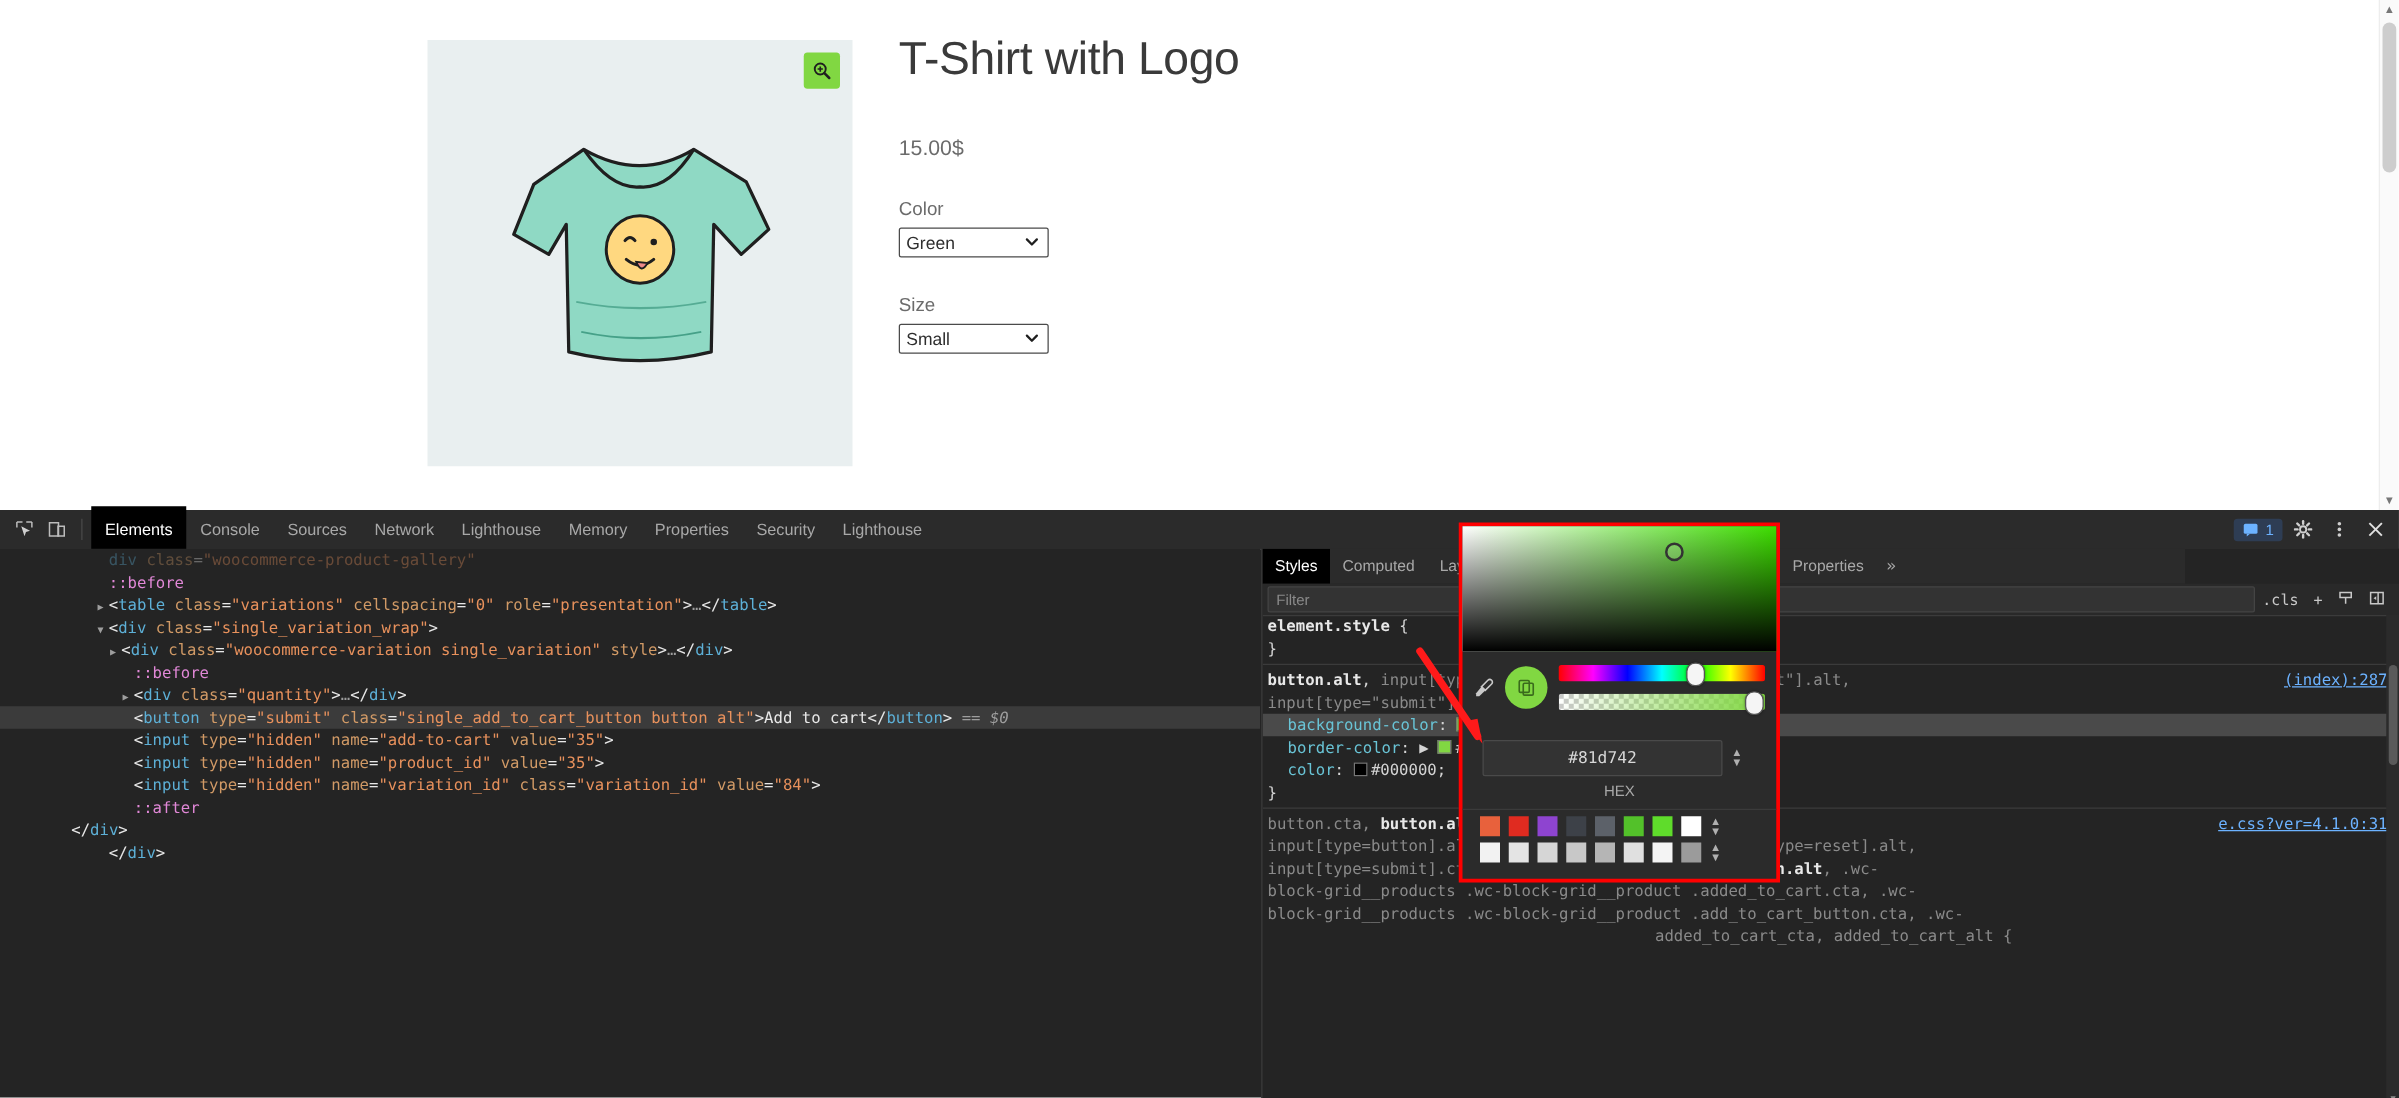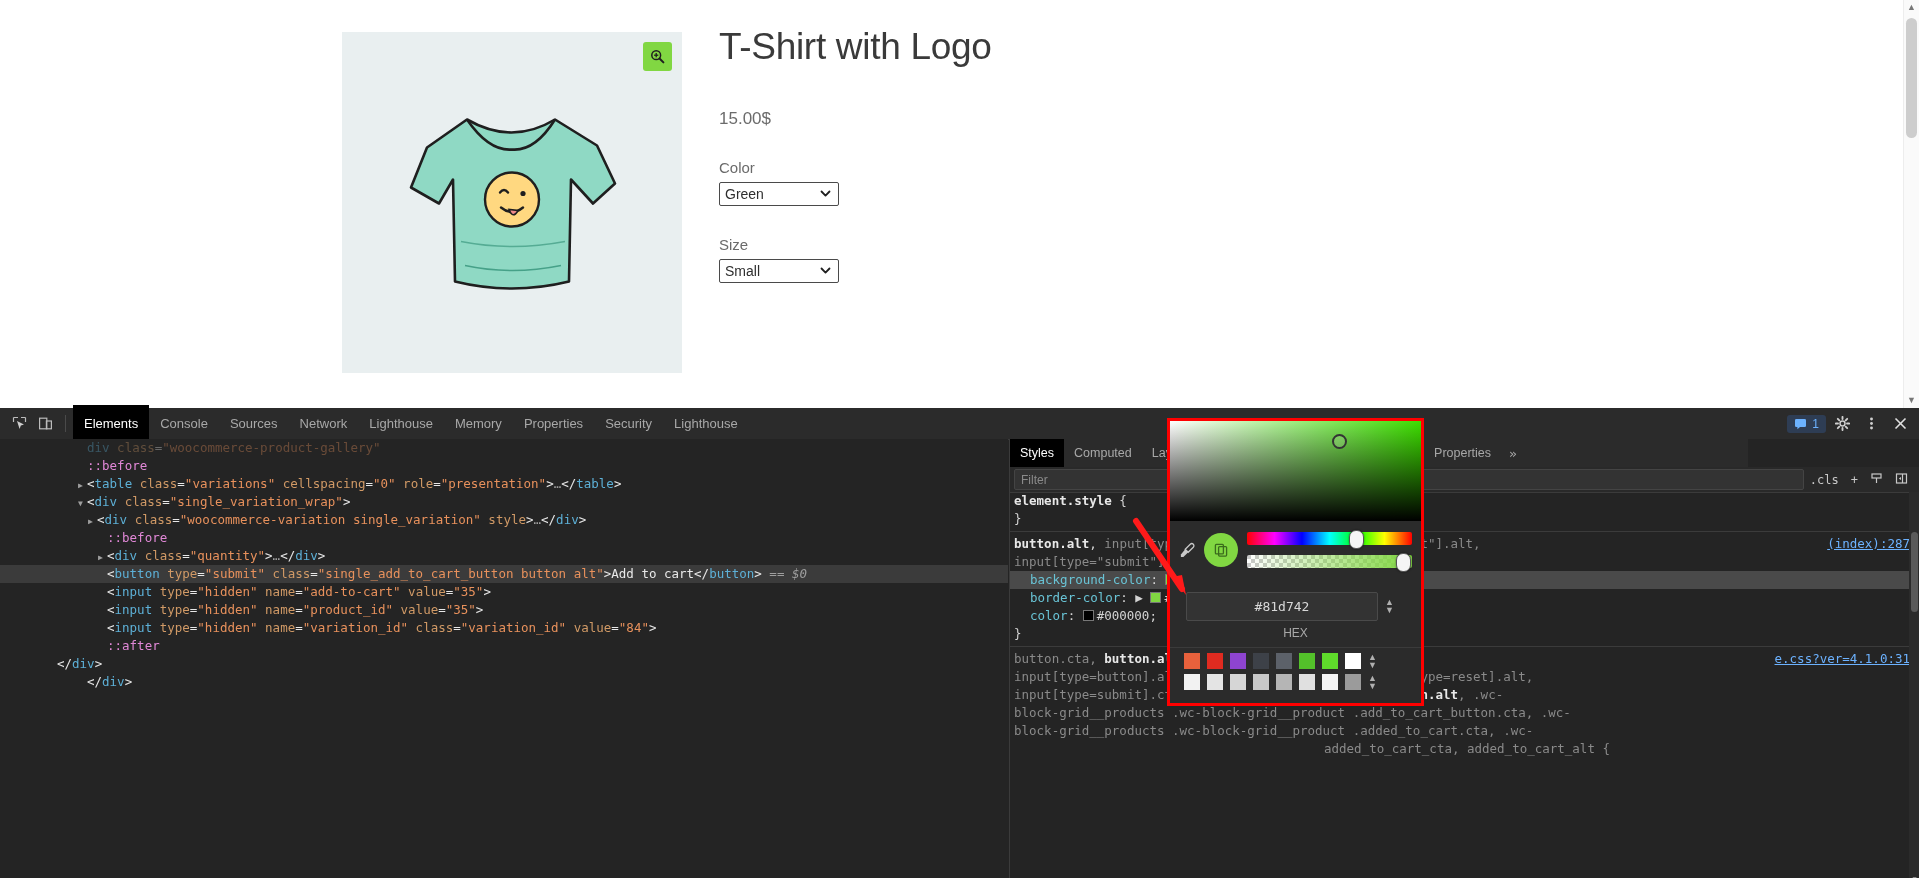--- a/index.html
+++ b/index.html
@@ -307,22 +307,22 @@
         <div class="css-row" style="padding-left: 4px;"><span class="src">(index):287</span><span class="sel-on">button.alt</span><span class="pval">, </span><span class="sel-off">input[type="button"].alt, input[type="reset"].alt,</span></div>
         <div class="css-row" style="padding-left: 4px;"><span class="sel-off">input[type="submit"].alt, </span><span class="sel-on">a.button.alt</span><span class="pval"> {</span></div>
         <div class="css-row hl" style="padding-left: 20px;"><span class="prop">background-color</span><span class="pval">: </span><span class="sw" style="background: rgb(129, 215, 66);"></span><span class="pval">#81d742;</span></div>
         <div class="css-row" style="padding-left: 20px;"><span class="prop">border-color</span><span class="pval">: ▶ </span><span class="sw" style="background: rgb(129, 215, 66);"></span><span class="pval">#81d742;</span></div>
         <div class="css-row" style="padding-left: 20px;"><span class="prop">color</span><span class="pval">: </span><span class="sw" style="background: rgb(0, 0, 0);"></span><span class="pval">#000000;</span></div>
         <div class="css-row" style="padding-left: 4px;"><span class="pval">}</span></div>
         <div class="rulesep"></div>
         <div class="css-row" style="padding-left: 4px;"><span class="src">e.css?ver=4.1.0:31</span><span class="sel-off">button.cta, </span><span class="sel-on">button.alt</span><span class="sel-off">, input[type=button].cta,</span></div>
         <div class="css-row" style="padding-left: 4px;"><span class="sel-off">input[type=button].alt, input[type=reset].cta, input[type=reset].alt,</span></div>
         <div class="css-row" style="padding-left: 4px;"><span class="sel-off">input[type=submit].cta, input[type=submit].alt, </span><span class="sel-on">.button.alt</span><span class="sel-off">, .wc-</span></div>
+        <div class="css-row" style="padding-left: 4px;"><span class="sel-off">block-grid__products .wc-block-grid__product .added_to_cart.cta, .wc-</span></div>
         <div class="css-row" style="padding-left: 4px;"><span class="sel-off">block-grid__products .wc-block-grid__product .add_to_cart_button.cta, .wc-</span></div>
-        <div class="css-row" style="padding-left: 4px;"><span class="sel-off">block-grid__products .wc-block-grid__product .added_to_cart.cta, .wc-</span></div>
         <div class="css-row" style="padding-left: 4px; text-align: center;"><span class="sel-off">  added_to_cart_cta, added_to_cart_alt {</span></div>
       </div>
     <div id="st-sbup">▲</div>
     <div id="st-scroll">
         <div id="st-thumb"></div>
       </div>
     <div id="st-sbdn">▼</div>
   </div>
 </div>
 

